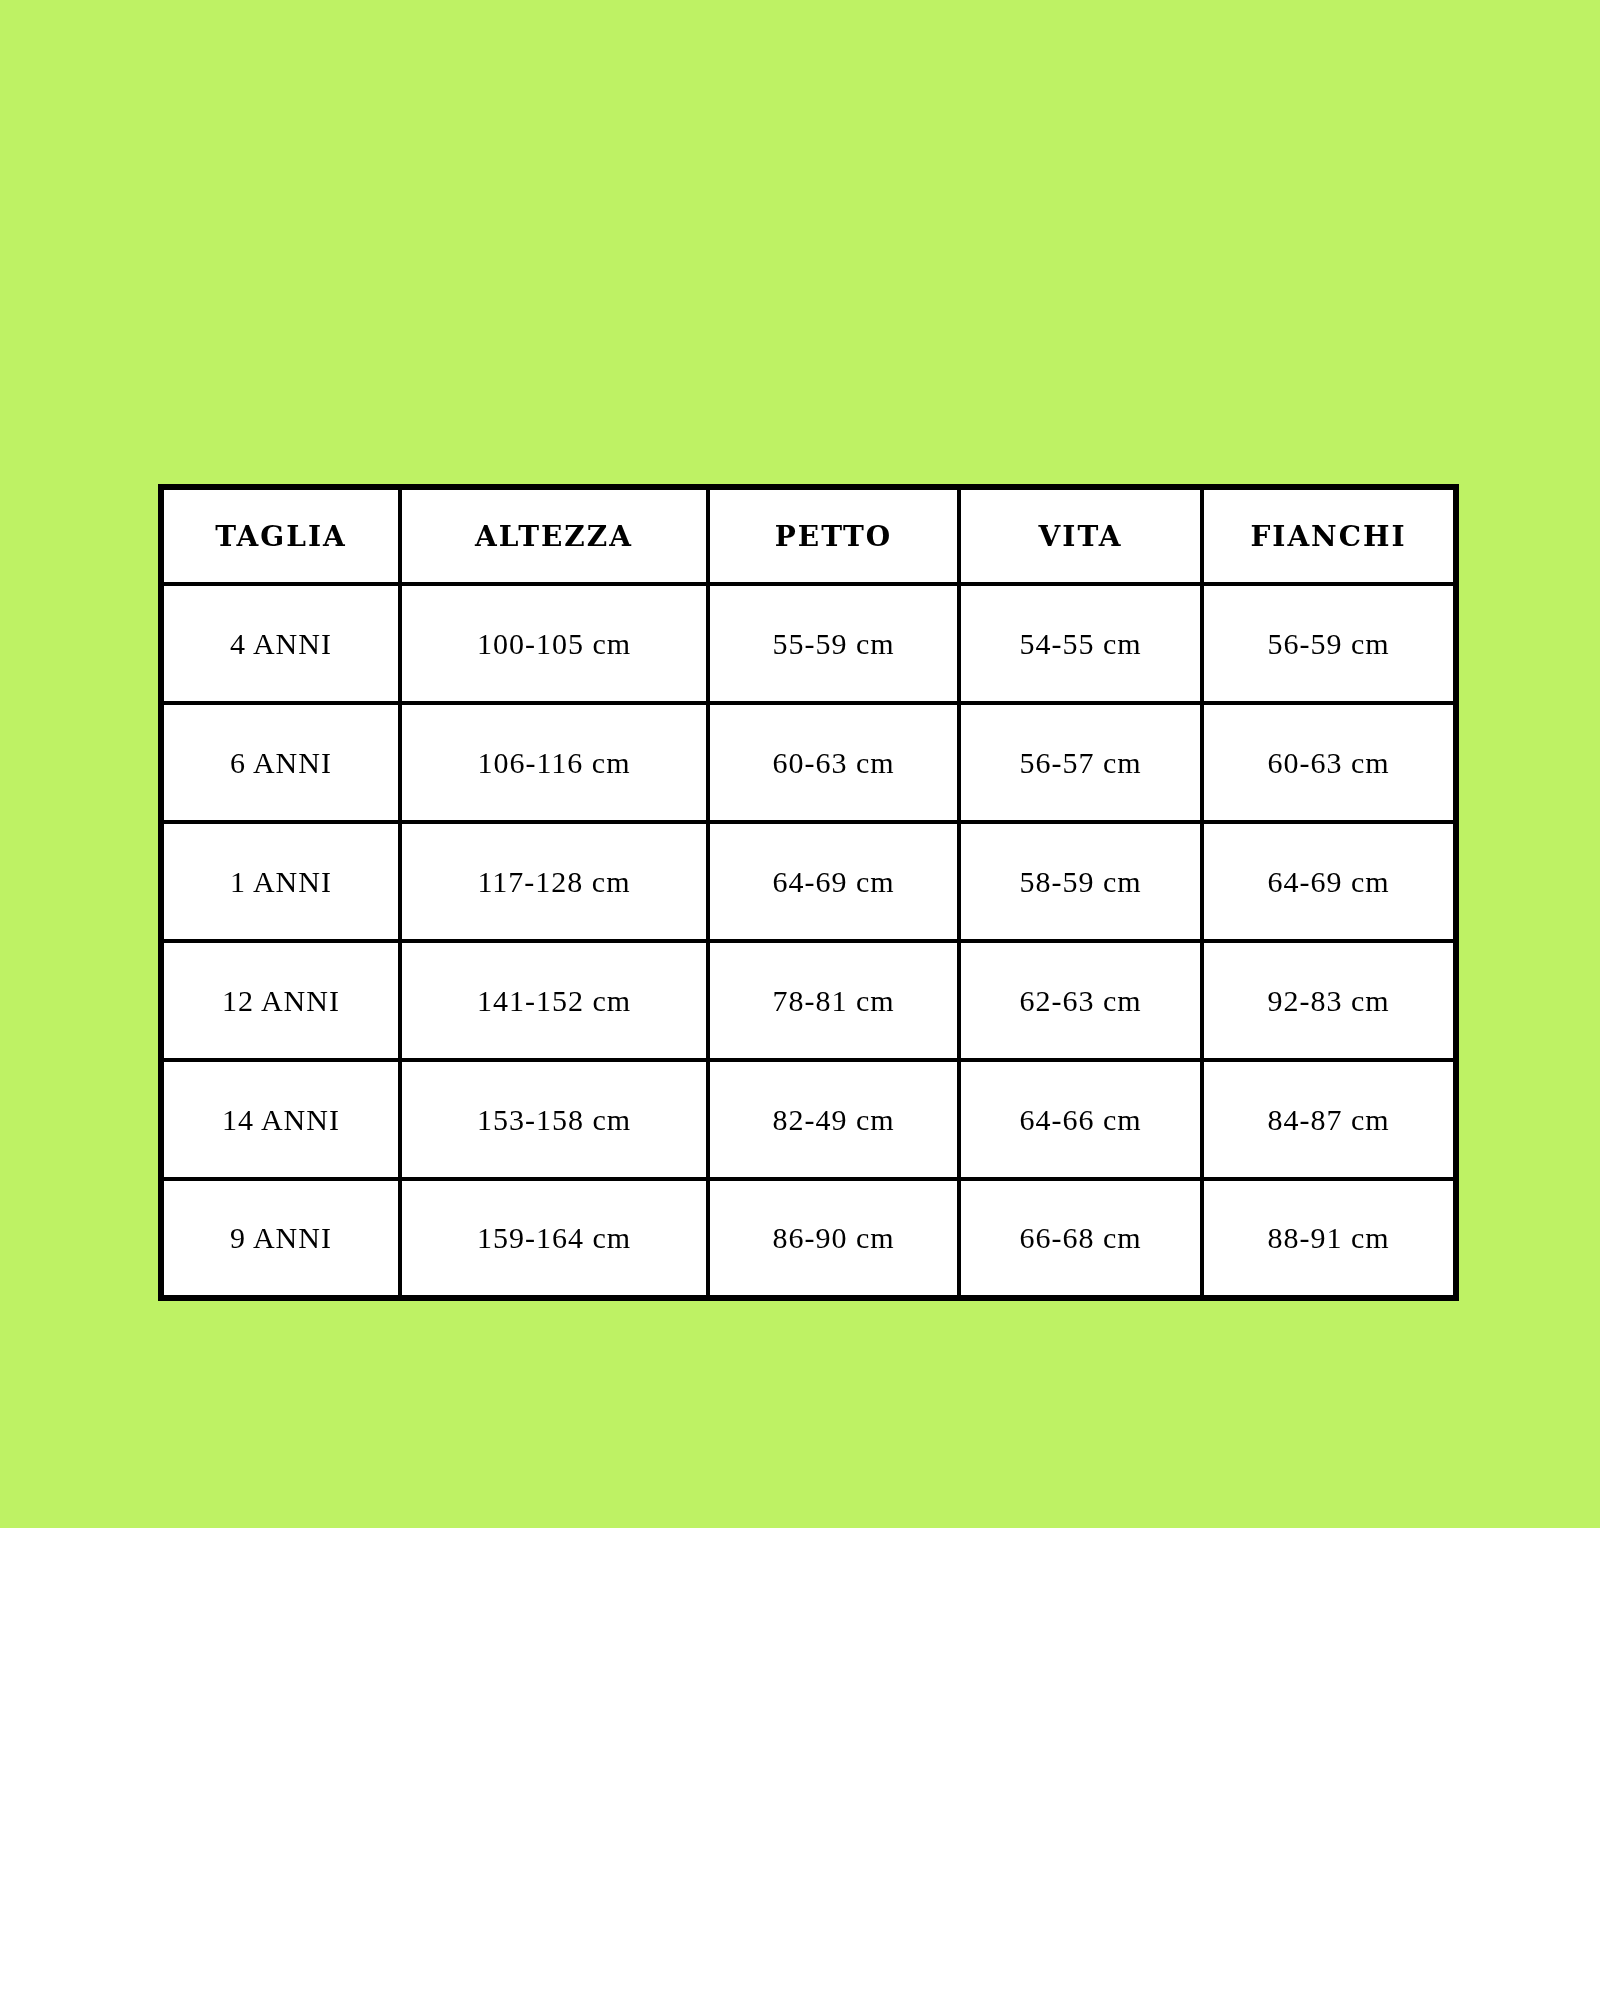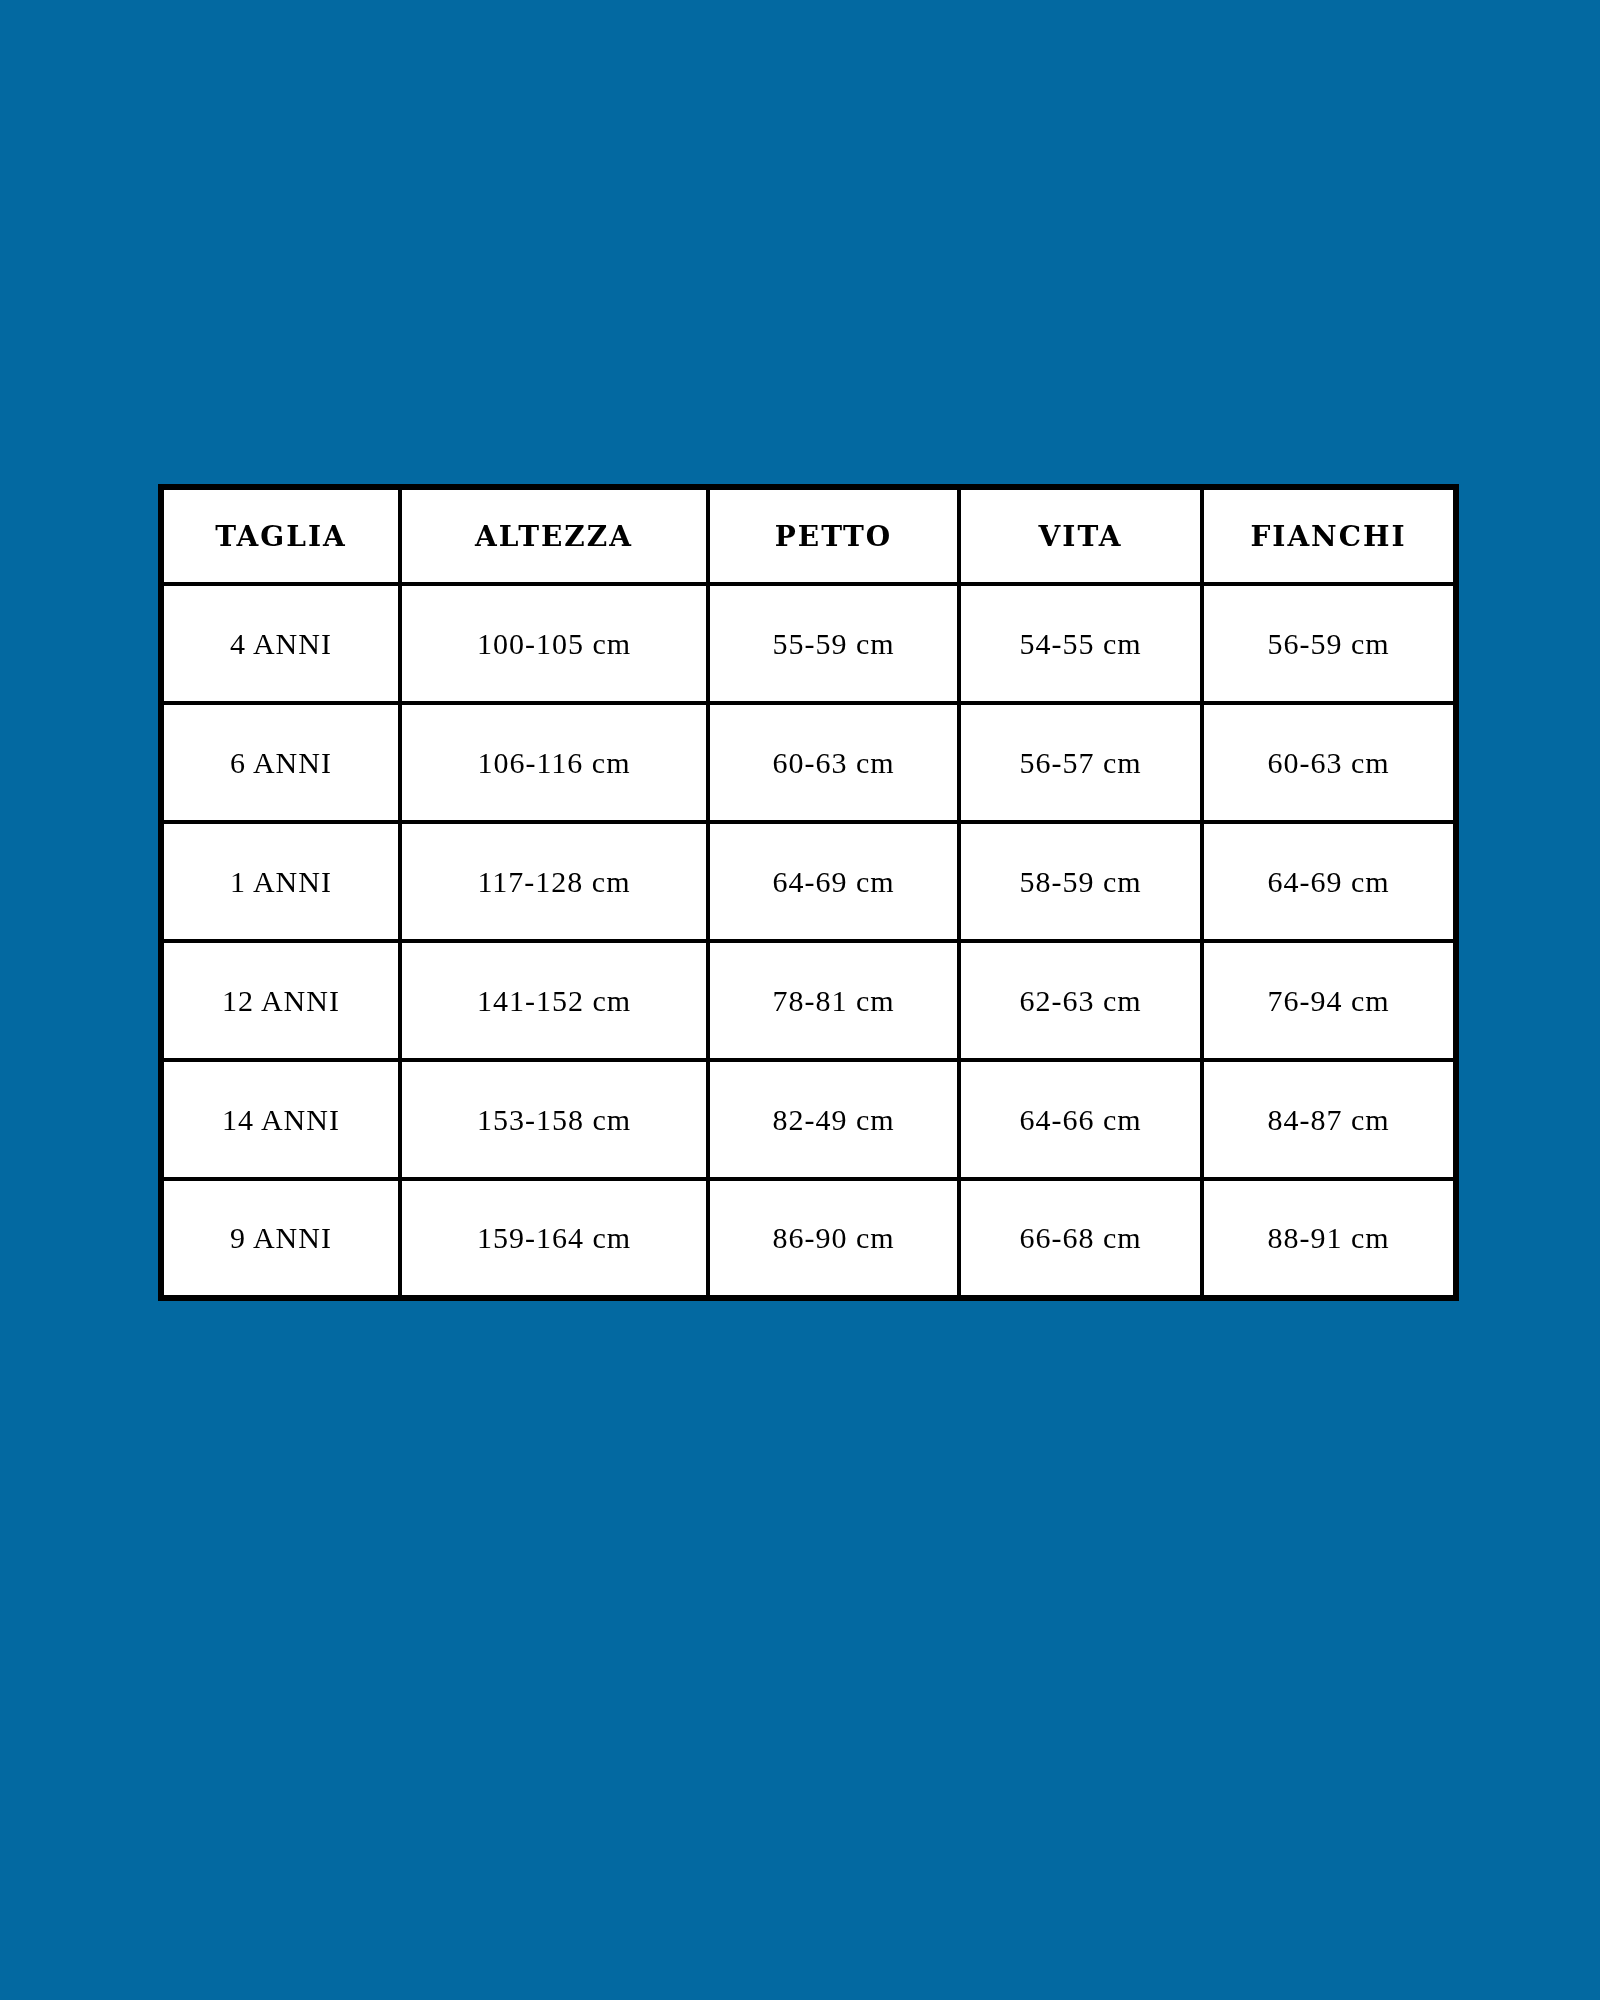--- a/index.html
+++ b/index.html
@@ -3,22 +3,22 @@
 <meta charset="utf-8">
 <style>
   html, body {
     margin: 0;
     padding: 0;
     background: #ffffff;
   }
   .page {
     position: relative;
     width: 1600px;
-    height: 2000px;
-    background: #0369a1;
+    height: 1528px;
+    background: #bef264;
     overflow: hidden;
   }
   table.size-table {
     position: absolute;
     left: 158px;
     top: 484px;
     width: 1295px;
     border-collapse: collapse;
     table-layout: fixed;
     background: #ffffff;
@@ -100,21 +100,21 @@
           <td>117-128 cm</td>
           <td>64-69 cm</td>
           <td>58-59 cm</td>
           <td>64-69 cm</td>
         </tr>
         <tr>
           <td>12 ANNI</td>
           <td>141-152 cm</td>
           <td>78-81 cm</td>
           <td>62-63 cm</td>
-          <td>76-94 cm</td>
+          <td>92-83 cm</td>
         </tr>
         <tr>
           <td>14 ANNI</td>
           <td>153-158 cm</td>
           <td>82-49 cm</td>
           <td>64-66 cm</td>
           <td>84-87 cm</td>
         </tr>
         <tr>
           <td>9 ANNI</td>

